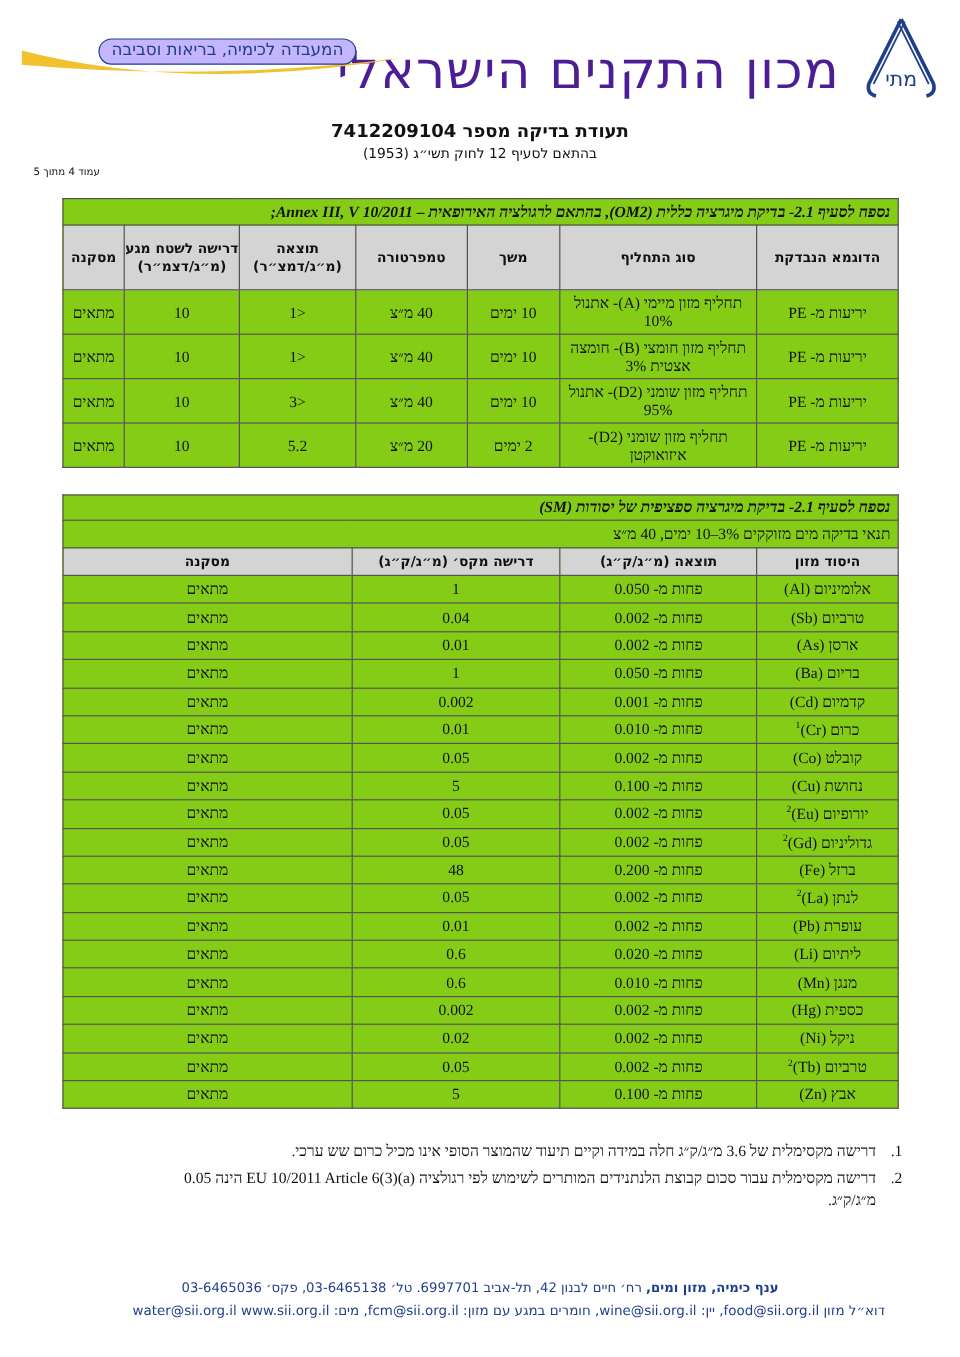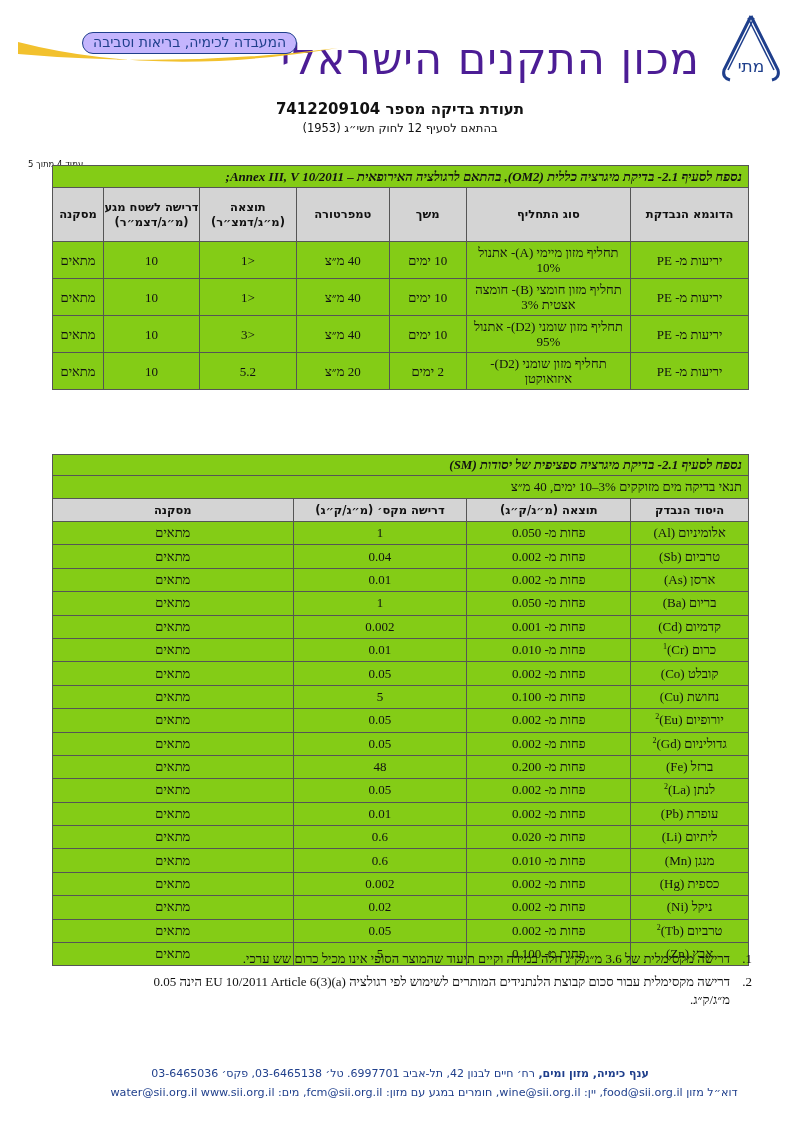--- a/index.html
+++ b/index.html
@@ -26,39 +26,39 @@
     position: absolute; left: 0; width: 800px; top: 100px; text-align: center;
     font-family: "DejaVu Sans", "Liberation Sans", sans-serif; font-weight: bold; font-size: 15px;
     direction: rtl;
   }
   .cert-sub {
     position: absolute; left: 0; width: 800px; top: 121px; text-align: center;
     font-family: "DejaVu Sans", "Liberation Sans", sans-serif; font-size: 11.5px; direction: rtl;
   }
   .page-num {
     position: absolute; left: 28px; top: 139px; font-family: "DejaVu Sans", sans-serif;
-    font-size: 8.5px; direction: rtl; margin-top: 20px;
+    font-size: 8.5px; direction: rtl;
   }
 
   
   table { border-collapse: collapse; direction: rtl; position: absolute; background: #84cc16; }
   td, th { border: 1px solid #555; text-align: center; vertical-align: middle; }
 
   .t1 { left: 52px; top: 165px; width: 697px; }
   .t1 .caption-row td {
     height: 22px; text-align: right; padding-right: 6px; font-weight: bold; font-style: italic;
     font-size: 13px; font-family: "Liberation Serif", serif;
   }
   .t1 th {
     background: #d4d4d4; font-family: "DejaVu Sans", sans-serif; font-weight: bold; font-size: 11.5px;
     height: 54px; line-height: 15px;
   }
   .t1 td.cell { height: 37px; font-size: 13px; line-height: 15px; }
 
-  .t2 { left: 52px; top: 412px; width: 697px; margin-top: 42px; }
+  .t2 { left: 52px; top: 412px; width: 697px; }
   .t2 .caption-row td {
     height: 21px; text-align: right; padding-right: 6px; font-weight: bold; font-style: italic;
     font-size: 13px;
   }
   .t2 .cond-row td { height: 23px; text-align: right; padding-right: 6px; font-size: 13px; }
   .t2 th {
     background: #d4d4d4; font-family: "DejaVu Sans", sans-serif; font-weight: bold; font-size: 11.5px;
     height: 23px;
   }
   .t2 td.cell { height: 23.4px; font-size: 13px; }
@@ -179,21 +179,21 @@
       <col style="width:241px">
   </colgroup>
   <tbody>
       <tr class="caption-row">
         <td colspan="4">נספח לסעיף 2.1- בדיקת מיגרציה ספציפית של יסודות (SM)</td>
       </tr>
   <tr class="cond-row">
         <td colspan="4">תנאי בדיקה מים מזוקקים 3%–10 ימים, 40 מ״צ</td>
       </tr>
   <tr>
-    <th>היסוד הנבדק</th>
+    <th>היסוד מזון</th>
     <th>תוצאה (מ״ג/ק״ג)</th>
     <th>דרישה מקס׳ (מ״ג/ק״ג)</th>
     <th>מסקנה</th>
   </tr>
   </tbody>
     <tbody id="t2-body">
       <tr>
         <td class="cell el"><span>אלומיניום (Al)</span></td>
         <td class="cell">פחות מ- 0.050</td>
         <td class="cell">1</td>

